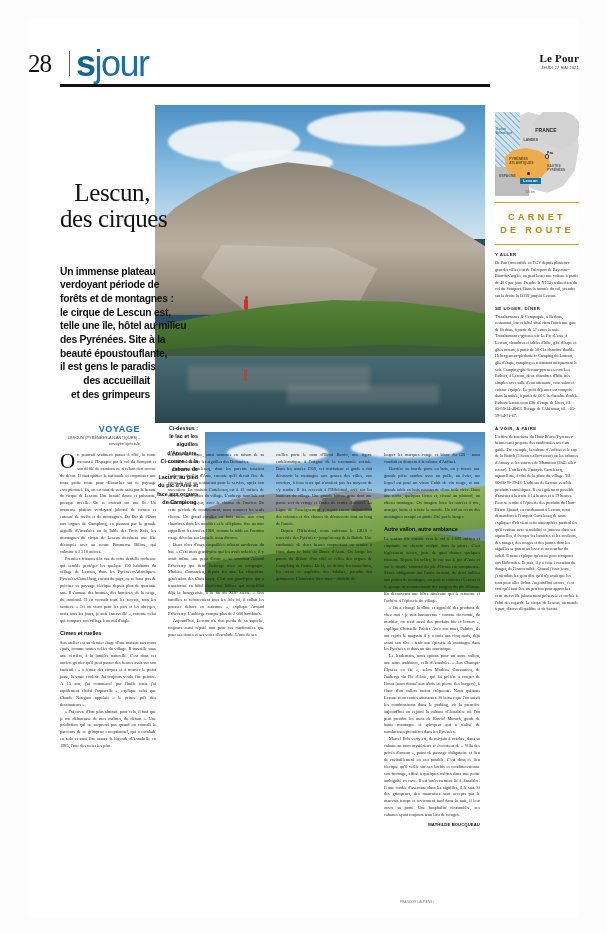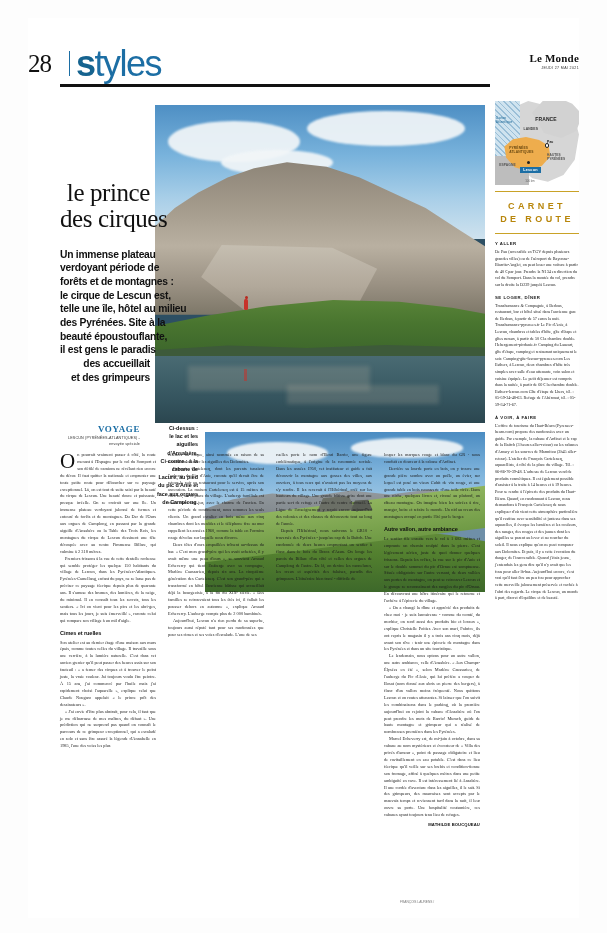--- a/index.html
+++ b/index.html
@@ -44,25 +44,25 @@
   .hero-lake{position:absolute;left:0;top:79%;width:100%;height:21%;
     background:linear-gradient(180deg,#4a6b73 0%,#3e5f68 35%,#33525c 70%,#2b464f 100%);}
   .lake-refl{position:absolute;background:rgba(190,180,165,.22);filter:blur(2px);}
   .hiker{position:absolute;left:27%;top:61%;width:4px;height:11px;background:#c7322a;border-radius:1.5px;}
   .hiker:after{content:"";position:absolute;left:0.5px;top:-3px;width:3px;height:3px;background:#b8291f;border-radius:50%;}
   .hiker-refl{position:absolute;left:27%;top:83%;width:3px;height:12px;background:rgba(199,50,42,.55);filter:blur(.6px);}
 
   
   .titleblock{position:absolute;left:60px;top:180px;width:90px;text-align:right;}
   .headline{font-family:"Liberation Serif",serif;font-size:25px;line-height:1.03;color:#111;font-weight:400;letter-spacing:-.4px;white-space:nowrap;}
-  .standfirst{margin-top:16px;font-family:"Liberation Sans",sans-serif;font-size:10.3px;line-height:1.33;color:#111;font-weight:600;letter-spacing:-.25px;white-space:nowrap;}
+  .standfirst{margin-top:33px;font-family:"Liberation Sans",sans-serif;font-size:10.3px;line-height:1.33;color:#111;font-weight:600;letter-spacing:-.25px;white-space:nowrap;}
 
   
   .byline{position:absolute;left:60px;top:424px;width:80px;text-align:right;}
-  .byline .kicker{font-family:Liberation Serif, serif;font-weight:700;font-size:9px;letter-spacing:.6px;color:#1c6ea4;}
+  .byline .kicker{font-family:Liberation Sans, sans-serif;font-weight:700;font-size:9px;letter-spacing:.6px;color:#1c6ea4;}
   .byline .loc{font-family:"Liberation Sans",sans-serif;font-size:3.7px;letter-spacing:.15px;color:#333;margin-top:2px;line-height:1.5;}
 
   
   .caption{position:absolute;left:148px;top:424px;width:50px;text-align:right;
     font-family:"Liberation Sans",sans-serif;font-weight:700;font-size:5.4px;line-height:1.52;color:#111;}
 
   
   .photo2{position:absolute;left:205px;top:432px;width:280px;height:160px;overflow:hidden;background:#6f8fa8;}
   .p2-sky{position:absolute;left:0;top:0;width:100%;height:58%;
     background:linear-gradient(180deg,#4b8cc2 0%,#7fb4dc 45%,#b6d5ea 100%);}
@@ -92,21 +92,21 @@
   .subhead{font-family:"Liberation Sans",sans-serif;font-weight:700;font-size:5.6px;color:#111;margin:4px 0 2px;letter-spacing:-.1px;}
   .sig{font-family:"Liberation Sans",sans-serif;font-weight:700;font-size:4.2px;text-align:right;color:#111;margin-top:3px;letter-spacing:.1px;}
 
   
   .pullquote{position:absolute;left:216px;top:338px;width:96px;
     background:#f0a92a;color:#ffffff;text-align:center;
     font-family:"Liberation Sans",sans-serif;font-weight:700;font-size:7.6px;line-height:1.42;
     padding:9px 6px 10px;box-sizing:border-box;letter-spacing:-.2px;}
 
   
-  .carnet{position:absolute;left:495px;top:101px;width:84px;}
+  .carnet{position:absolute;left:495px;top:112px;width:84px;}
   .carnet-map{position:relative;width:84px;height:84px;background:#ffffff;overflow:hidden;border:0;}
   .map-sea{position:absolute;left:0;top:0;width:30%;height:72%;background:#cfe3ef;}
   .map-sea-h{position:absolute;left:0;top:0;width:30%;height:72%;
     background:repeating-linear-gradient(45deg,rgba(110,160,195,.55) 0 1.2px,transparent 1.2px 4px);}
   .map-land{position:absolute;left:16%;top:0;width:84%;height:100%;background:#d6d6d6;
     clip-path:polygon(6% 8%,28% 0%,56% 6%,74% 2%,92% 14%,100% 40%,94% 70%,78% 88%,56% 96%,34% 92%,14% 78%,2% 50%);}
   .map-land2{position:absolute;left:44%;top:-4%;width:60%;height:60%;background:#d2d2d2;
     clip-path:polygon(0% 30%,22% 6%,52% 0%,80% 12%,100% 34%,88% 66%,58% 80%,24% 70%);}
   .map-hl{position:absolute;left:10%;top:42%;width:56%;height:44%;background:#eead4d;
     clip-path:polygon(2% 28%,20% 8%,48% 2%,76% 10%,96% 26%,100% 54%,82% 80%,52% 94%,24% 84%,6% 58%);}
@@ -137,23 +137,23 @@
 </style>
 </head>
 <body>
 
 <div class="page">
  <div class="sheet"></div>
 
  <div class="masthead">
    <span class="folio">28</span>
    <span class="folio-bar"></span>
-   <span class="section-name"><b>s</b><span>tyles</span></span>
+   <span class="section-name"><b>s</b><span>jour</span></span>
    <div class="lemonde">
-     <div class="lm-logo">Le Monde</div>
+     <div class="lm-logo">Le Pour</div>
      <div class="lm-date">JEUDI 27 MAI 2021</div>
    </div>
  </div>
  <div class="rule-top"></div>
 
  <div class="hero-photo">
    <div class="hero-sky"></div>
    <div class="cloud" style="left:4%;top:5%;width:40%;height:13%;"></div>
    <div class="cloud" style="left:46%;top:2%;width:48%;height:11%;"></div>
    <div class="cloud" style="left:20%;top:14%;width:34%;height:8%;"></div>
@@ -162,21 +162,21 @@
    <div class="hero-green"></div>
    <div class="hero-shore"></div>
    <div class="hero-lake"></div>
    <div class="lake-refl" style="left:10%;top:82%;width:55%;height:8%;"></div>
    <div class="lake-refl" style="left:40%;top:88%;width:46%;height:6%;"></div>
    <div class="hiker"></div>
    <div class="hiker-refl"></div>
  </div>
 
  <div class="titleblock">
-   <div class="headline">le prince</div>
+   <div class="headline">Lescun,</div>
    <div class="headline">des cirques</div>
    <div class="standfirst">
      <div>Un immense plateau</div>
      <div>verdoyant période de</div>
      <div>forêts et de montagnes :</div>
      <div>le cirque de Lescun est,</div>
      <div>telle une île, hôtel au milieu</div>
      <div>des Pyrénées. Site à la</div>
      <div>beauté époustouflante,</div>
      <div>il est gens le paradis</div>

